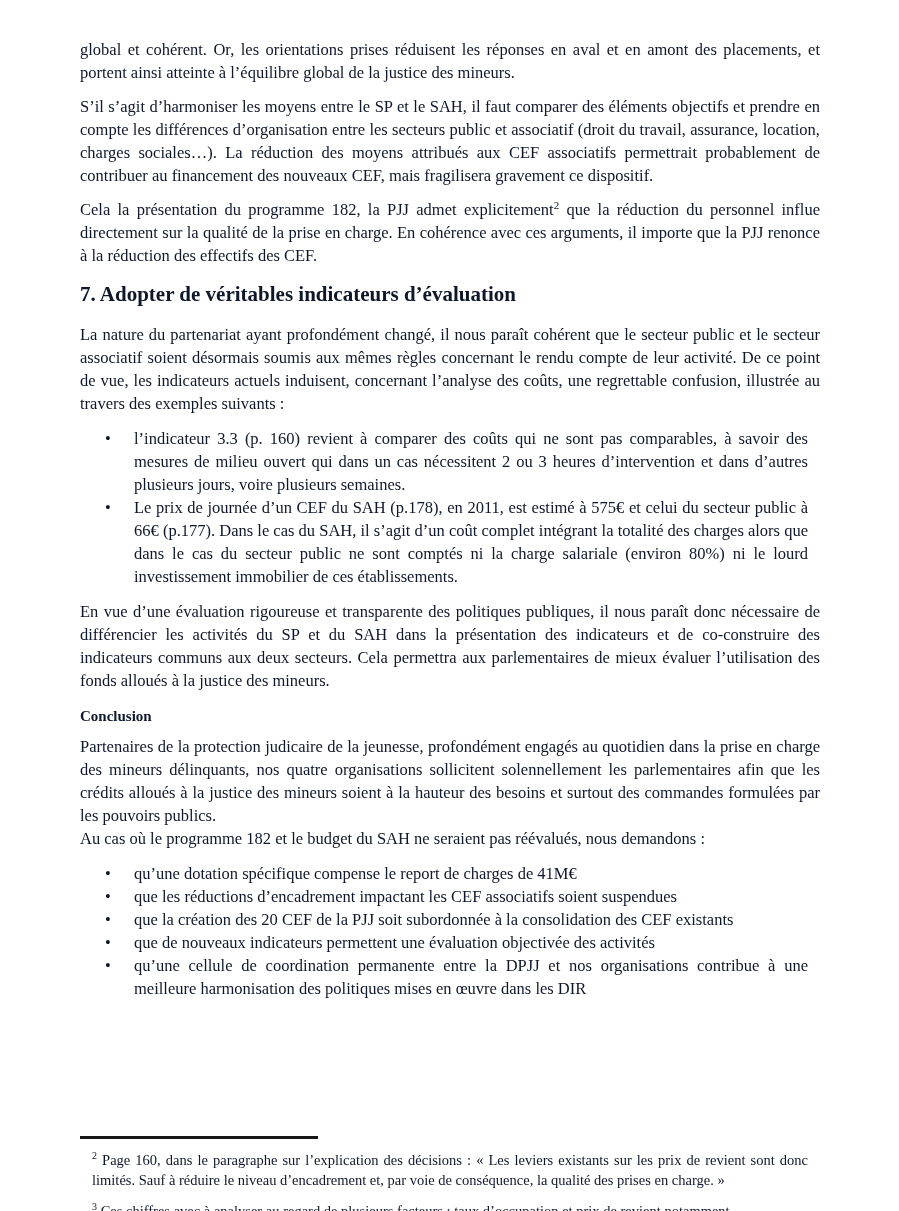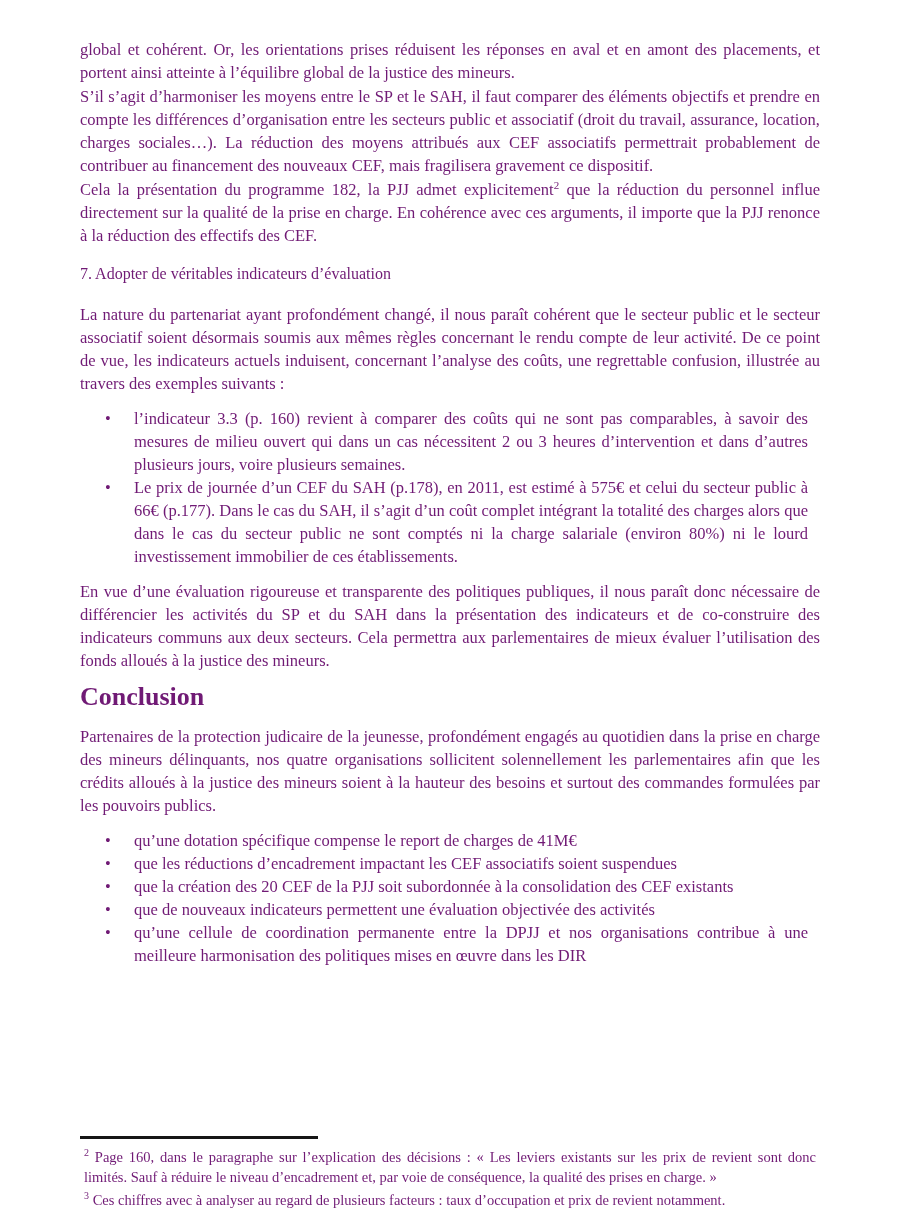--- a/index.html
+++ b/index.html
@@ -1,49 +1,49 @@
 <!DOCTYPE html>
 <html lang="fr"><head>
 <meta charset="utf-8">
 <style>
   html, body { margin: 0; padding: 0; background: #ffffff; }
   .page {
     position: relative;
     width: 899px;
     height: 1211px;
     background: #ffffff;
-    color: #701a75;
+    color: #0f172a;
     font-family: "Liberation Serif", "DejaVu Serif", serif;
     overflow: hidden;
     box-sizing: border-box;
   }
   .content {
     position: absolute;
     left: 80px;
     top: 38px;
     width: 740px;
   }
   .body {
     font-size: 16.5px;
     line-height: 23px;
     text-align: justify;
     margin: 0;
   }
-  .gap { margin-top: 1px; }
+  .gap { margin-top: 11px; }
   .gap-sm { margin-top: 0; }
   .h-section {
-    font-size: 16px;
-    font-weight: normal;
+    font-size: 21px;
+    font-weight: bold;
     margin: 14px 0 16px 0;
     line-height: 26px;
   }
   .h-conclusion {
-    font-size: 26px;
+    font-size: 15px;
     font-weight: bold;
-    margin: 12px 0 16px 0;
+    margin: 12px 0 6px 0;
     line-height: 25px;
   }
   ul.bullets {
     list-style: none;
     margin: 12px;
     padding: 0;
   }
   ul.bullets > li {
     position: relative;
     padding-left: 42px;
@@ -75,21 +75,21 @@
   .fn-rule {
     width: 238px;
     height: 0;
     border-top: 3px solid #161616;
     margin: 0 0 9px 0;
   }
   .fn {
     font-size: 14.5px;
     line-height: 19.5px;
     text-align: justify;
-    margin: 4px;
+    margin: 12px;
   }
   .fn .sup { font-size: 10px; }
 </style>
 </head>
 <body>
 
 <div class="page">
   <div class="content">
 
     <p class="body">global et cohérent. Or, les orientations prises réduisent les réponses en aval et en amont des placements, et portent ainsi atteinte à l’équilibre global de la justice des mineurs.</p>
@@ -107,20 +107,21 @@
       <li>
         <span>Le prix de journée d’un CEF du SAH (p.178), en 2011, est estimé à 575€ et celui du secteur public à 66€ (p.177). Dans le cas du SAH, il s’agit d’un coût complet intégrant la totalité des charges alors que dans le cas du secteur public ne sont comptés ni la charge salariale (environ 80%) ni le lourd investissement immobilier de ces établissements.</span>
       </li>
     </ul>
 
     <p class="body gap-sm">En vue d’une évaluation rigoureuse et transparente des politiques publiques, il nous paraît donc nécessaire de différencier les activités du SP et du SAH dans la présentation des indicateurs et de co-construire des indicateurs communs aux deux secteurs. Cela  permettra aux parlementaires de mieux évaluer l’utilisation des fonds alloués à la justice des mineurs.</p>
 
     <h3 class="h-conclusion">Conclusion</h3>
 
     <p class="body">Partenaires de la protection judicaire de la jeunesse, profondément engagés au quotidien dans la prise en charge des mineurs délinquants, nos quatre organisations sollicitent solennellement les parlementaires afin que les crédits alloués à la justice des mineurs soient à la hauteur des besoins et surtout des commandes formulées par les pouvoirs publics.</p>
+    <p class="body">Au cas où le programme 182 et le budget du SAH ne seraient pas réévalués, nous demandons :</p>
 
     <ul class="bullets">
       <li>qu’une dotation spécifique compense le report de charges de 41M€</li>
       <li>que les réductions d’encadrement impactant les CEF associatifs soient suspendues</li>
       <li>que la création des 20 CEF de la PJJ soit subordonnée à la consolidation des CEF existants</li>
       <li>que de nouveaux indicateurs permettent une évaluation objectivée des activités</li>
       <li>qu’une cellule de coordination permanente entre la DPJJ et nos organisations contribue à une meilleure harmonisation des politiques mises en œuvre dans les DIR</li>
     </ul>
 
   </div>

